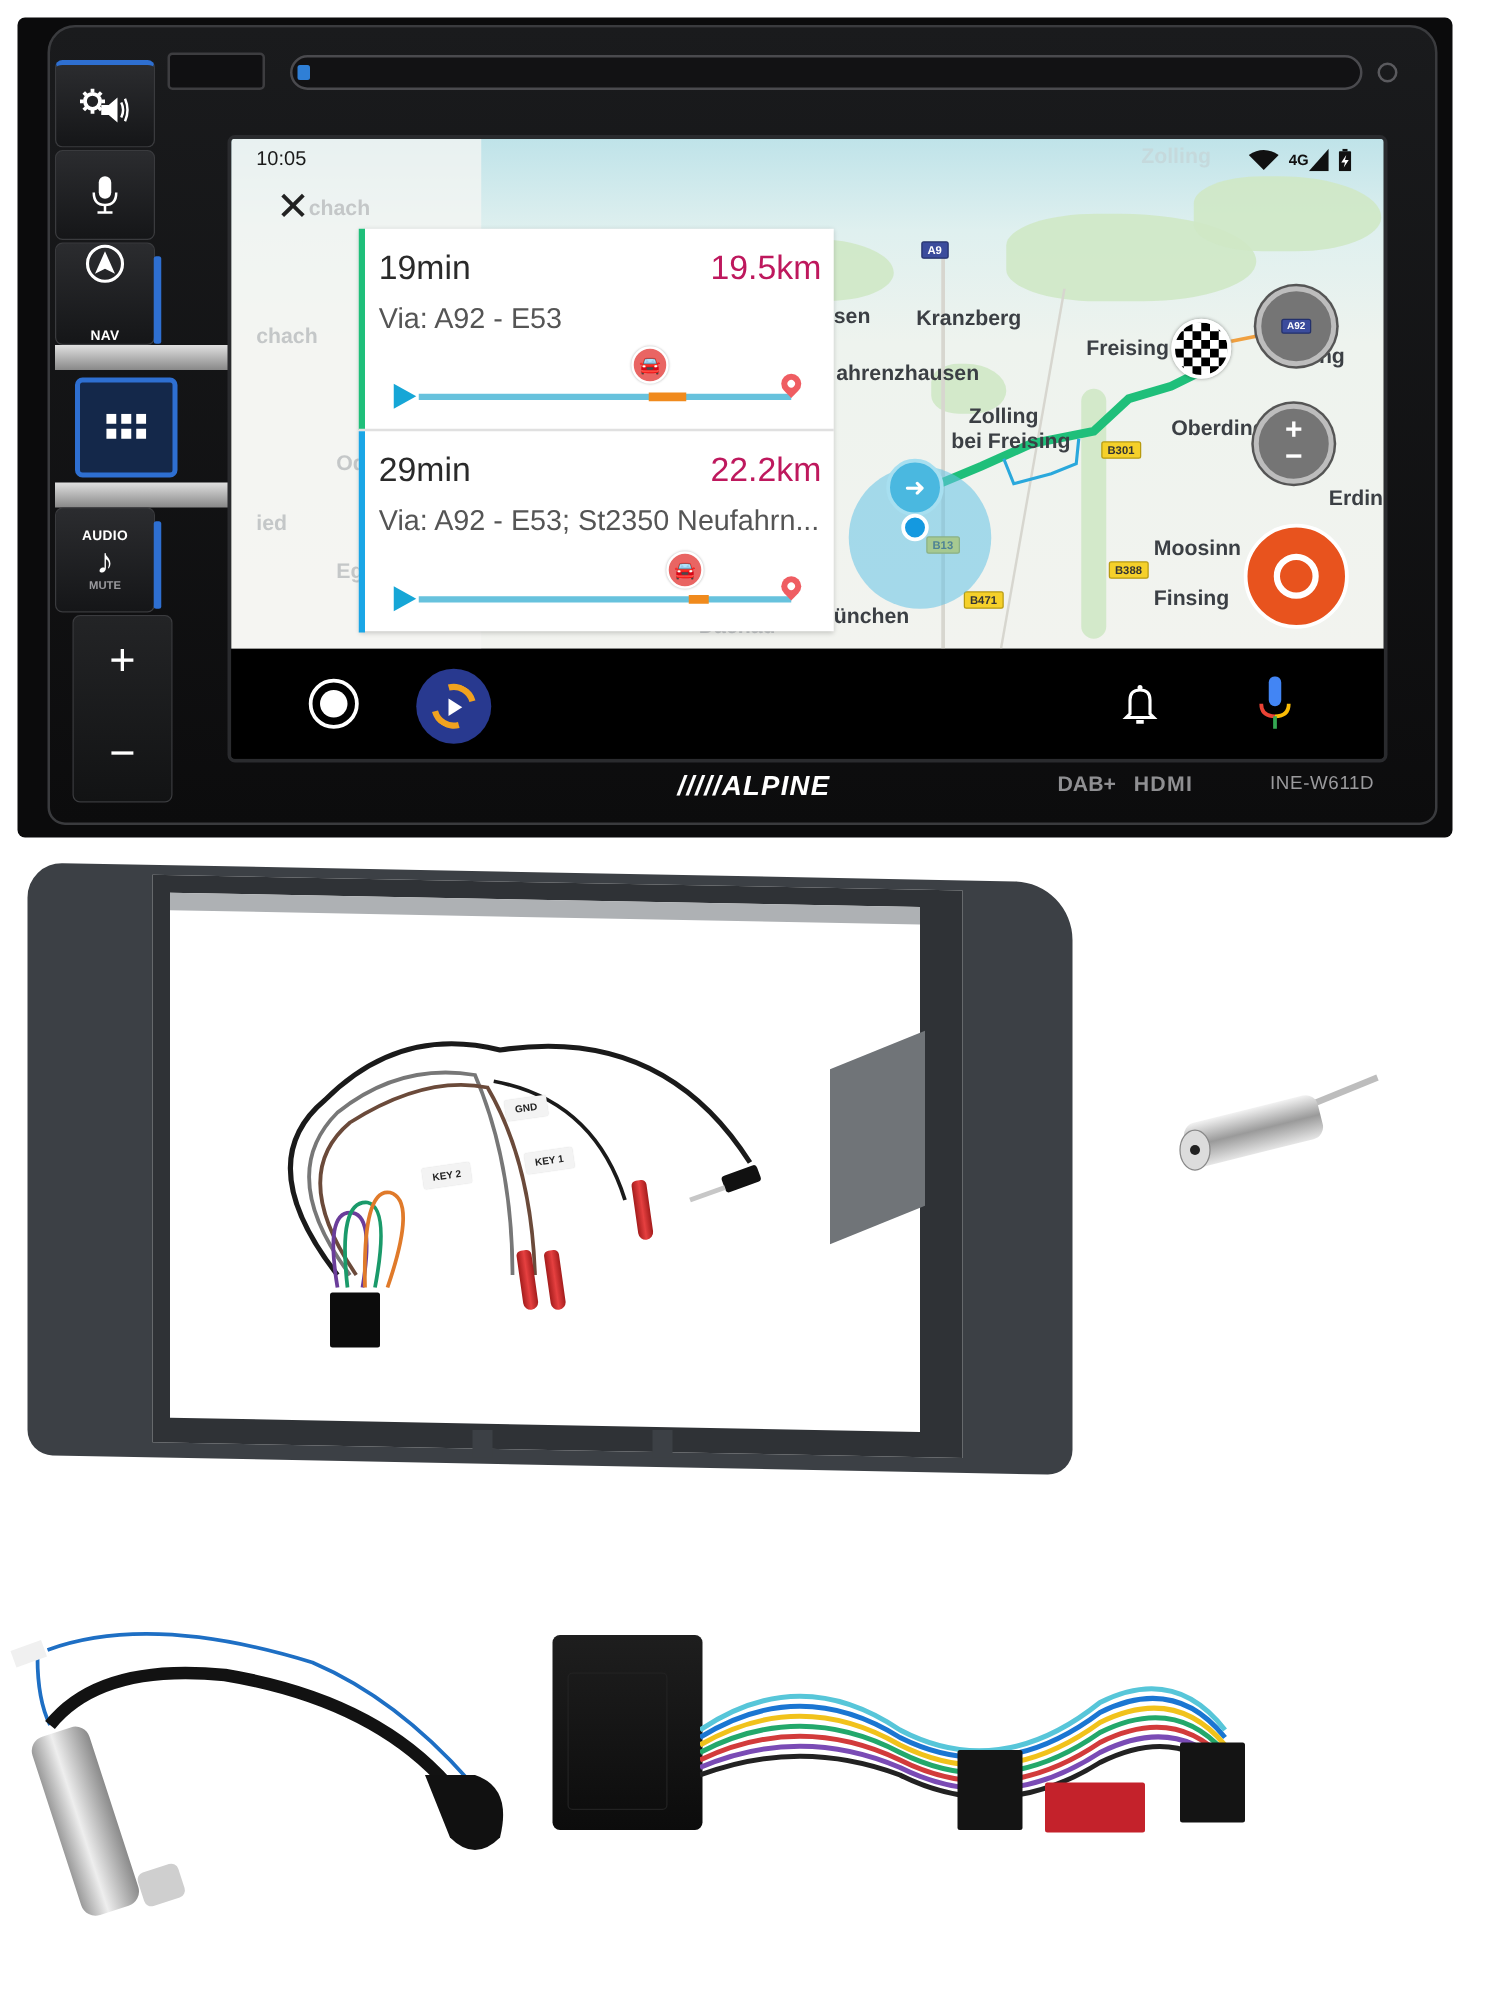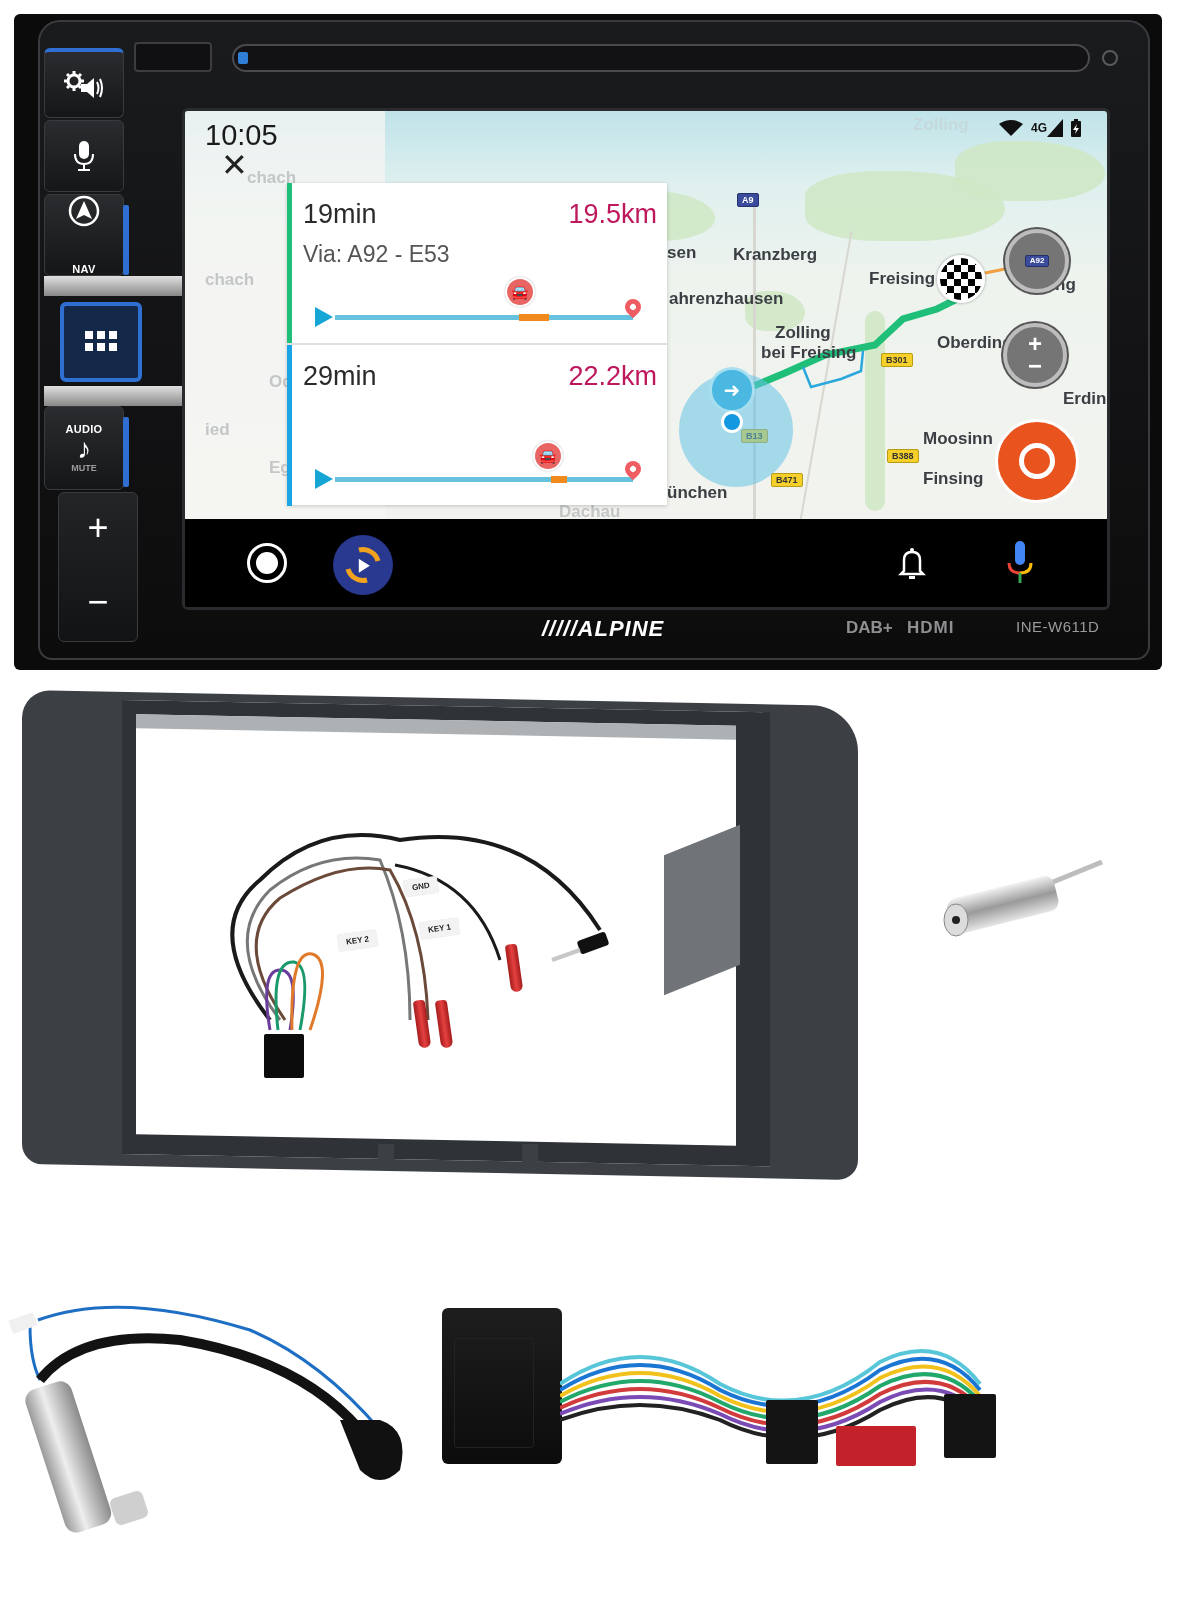--- a/index.html
+++ b/index.html
@@ -27,26 +27,26 @@
   .vol-btn .minus { position: absolute; bottom: 18px; width: 100%; text-align: center; font-size: 36px; }
 
   
   .screen { position: absolute; left: 168px; top: 94px; width: 928px; height: 502px; background: #000; border: 3px solid #2a2b2e; border-radius: 6px; overflow: hidden; }
   .map { position: absolute; left: 0; top: 0; width: 922px; height: 408px; overflow: hidden;
          background: linear-gradient(180deg, #bfe3e9 0%, #dff0ef 18%, #eef3ee 40%, #f2f3ef 100%); }
   .map .fade-left { position:absolute; left:0; top:0; width:200px; height:408px; background: rgba(245,245,243,0.75); }
   .green-patch { position:absolute; background:#cfe8c5; border-radius: 40% 60% 50% 40%; opacity: 0.9; }
   .road { position:absolute; background:#d7d6cf; }
   .map-label { position: absolute; font-weight: bold; color: #3b3f44; font-size: 17px; white-space: nowrap; }
-  .map-label.faded { color: #c4c7c8; margin-top: 11px; }
+  .map-label.faded { color: #c4c7c8; }
   .road-shield { position: absolute; font-size: 9px; font-weight: bold; padding: 1px 4px; border-radius: 2px; text-align: center; }
   .shield-yellow { background: #f5d02a; color: #333; border: 1px solid #b89b10; }
   .shield-blue { background: #3b4c9c; color: #fff; border: 1px solid #23306b; }
 
-  .clock { position: absolute; left: 20px; top: 8px; font-size: 29px; color: #1a1a1a; }
+  .clock { position: absolute; left: 20px; top: 8px; font-size: 16px; color: #1a1a1a; }
   .close-x { position: absolute; left: 36px; top: 38px; font-size: 32px; color: #222; line-height: 1; }
   .status-bar { position: absolute; right: 26px; top: 8px; display: flex; align-items: center; gap: 8px; }
   .zolling { position: absolute; left: 728px; top: 4px; font-size: 17px; color: #c5d9dc; font-weight: bold; }
 
   
   .cards { position: absolute; left: 102px; top: 72px; width: 380px; height: 322px; background: #fff; box-shadow: 0 1px 4px rgba(0,0,0,0.2); }
   .card { position: absolute; left: 0; width: 380px; height: 161px; }
   .card .stripe { position: absolute; left: 0; top: 0; width: 5px; height: 100%; }
   .card .dur { position: absolute; left: 16px; top: 16px; font-size: 27px; color: #2a2a2a; }
   .card .dist { position: absolute; right: 10px; top: 16px; font-size: 27px; color: #be185d; }
@@ -264,20 +264,21 @@
             <div class="track"></div>
             <div class="jam" style="left:232px;width:30px;"></div>
             <div class="jam-pin" style="left:218px;top:94px;">🚘</div>
             <div class="dest-pin" style="left:338px;top:116px;"></div>
           </div>
           <div class="divider"></div>
           <div class="card" style="top:162px;">
             <div class="stripe" style="background:#1aa6e6;"></div>
             <span class="dur">29min</span>
             <span class="dist">22.2km</span>
+            <span class="via">Via: A92 - E53; St2350 Neufahrn...</span>
             <div class="track-start"></div>
             <div class="track"></div>
             <div class="jam" style="left:264px;width:16px;"></div>
             <div class="jam-pin" style="left:246px;top:96px;">🚘</div>
             <div class="dest-pin" style="left:338px;top:116px;"></div>
           </div>
         </div>
       </div>
 
       <div class="navbar">

